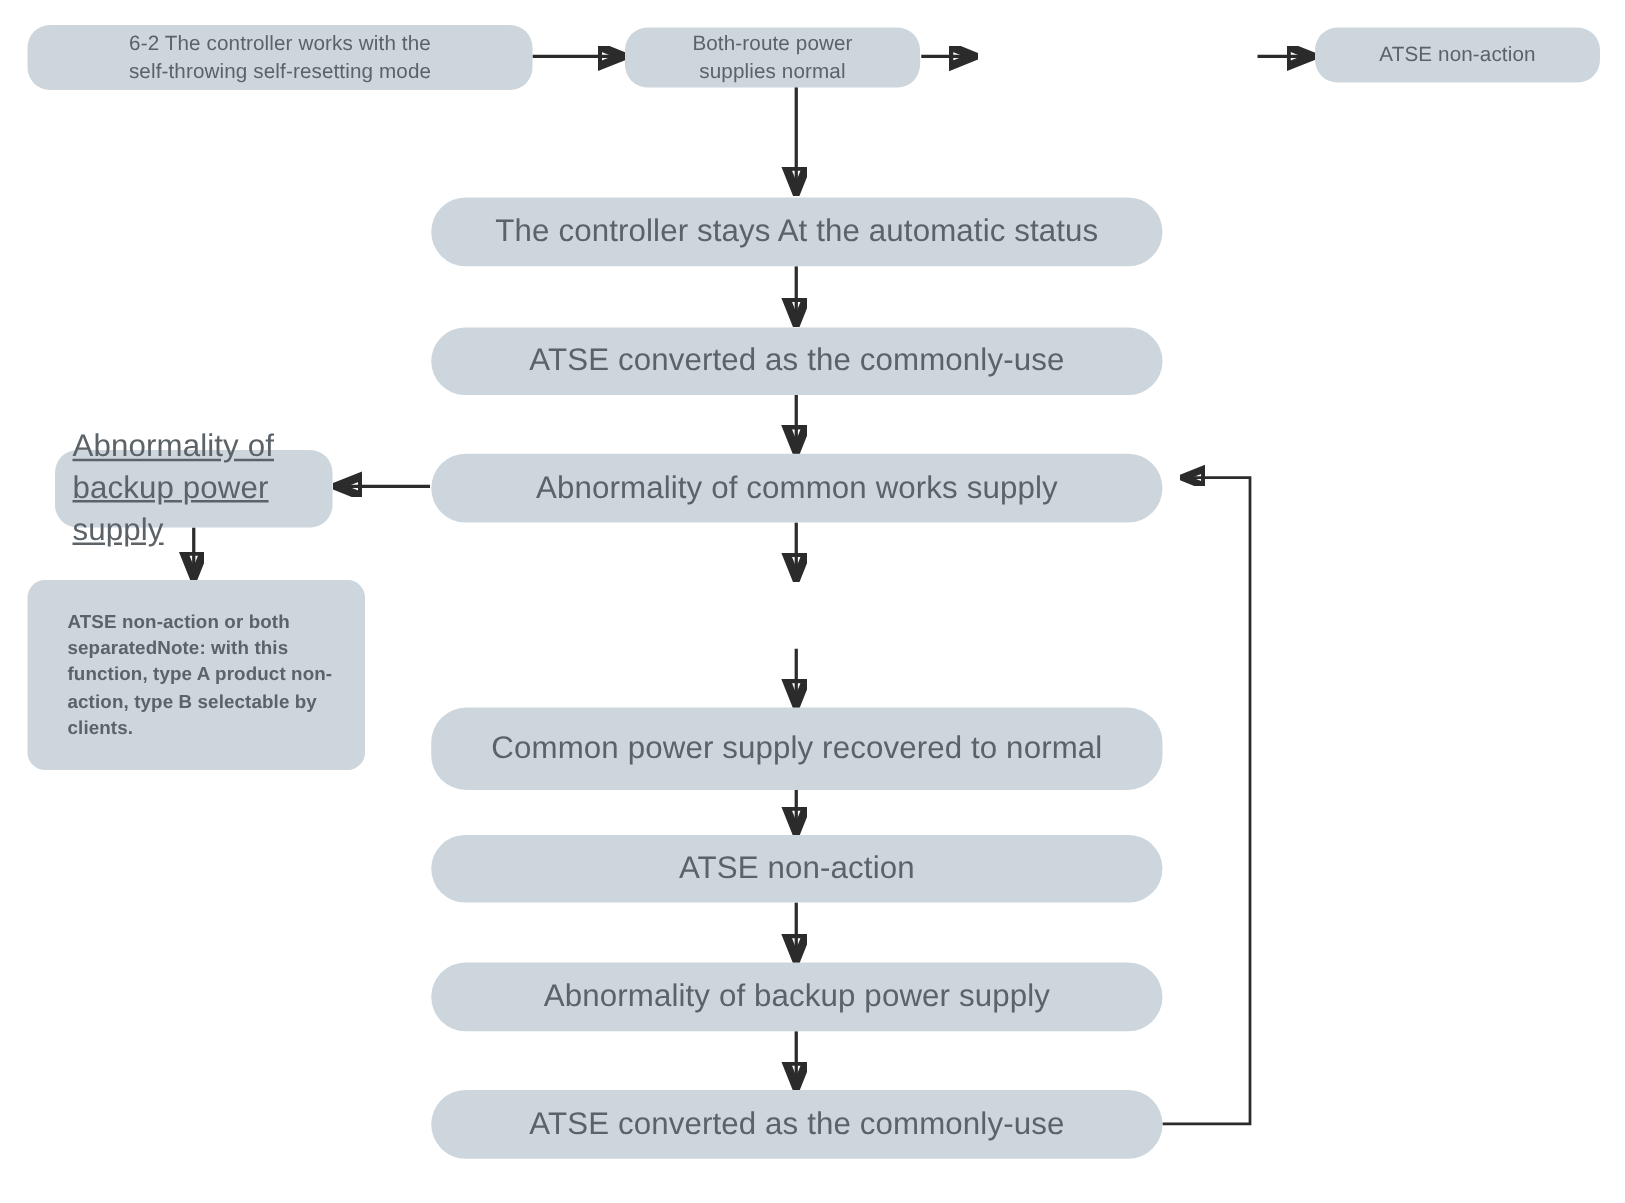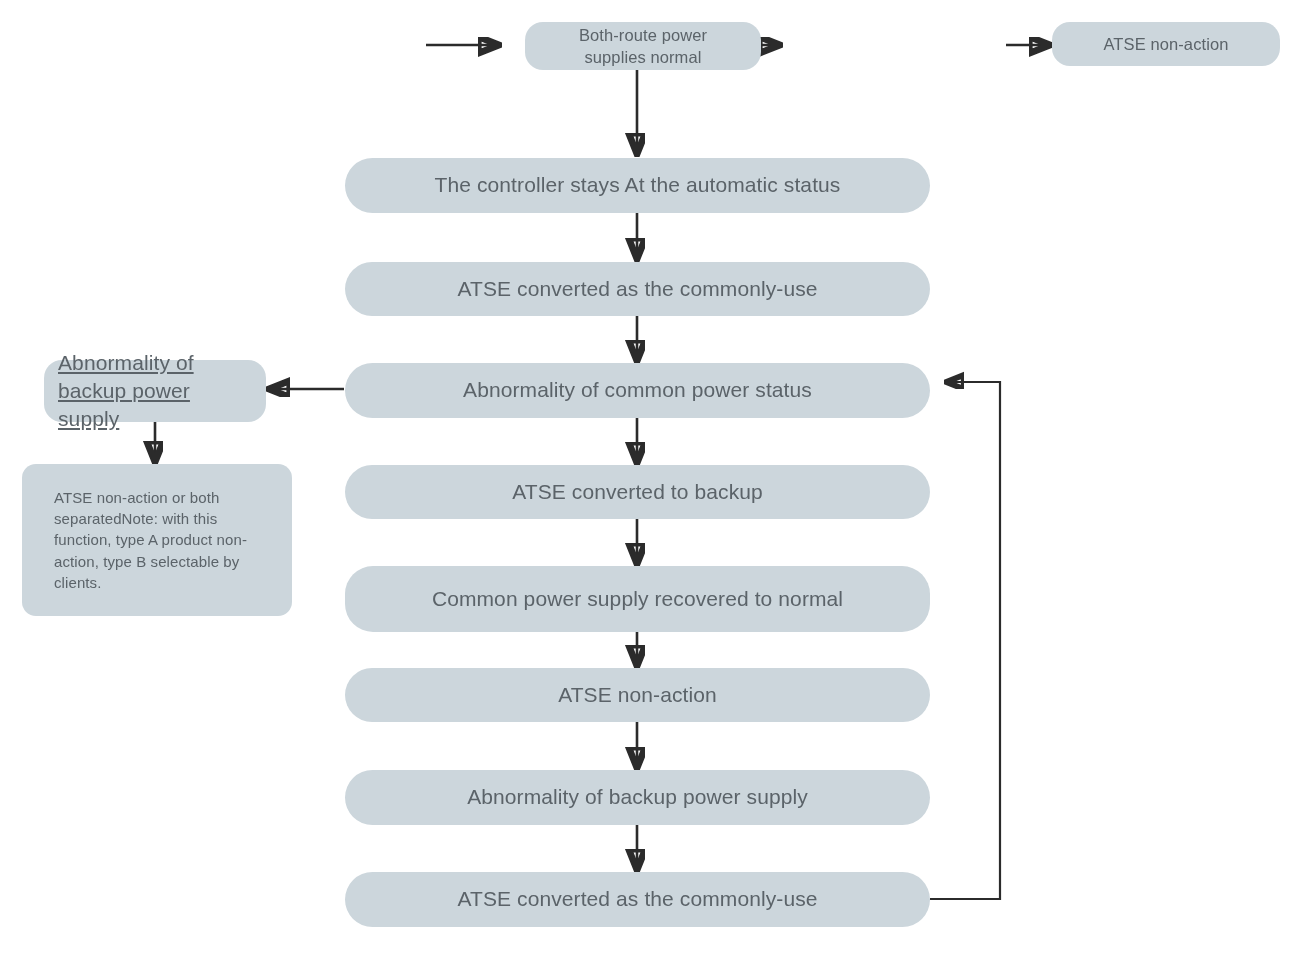--- a/index.html
+++ b/index.html
@@ -36,23 +36,23 @@
   
   .node.pill  { border-radius: 28px; }
   .node.soft  { border-radius: 18px; }
   .node.note  {
     border-radius: 14px;
     justify-content: flex-start;
     text-align: left;
     align-items: center;
     line-height: 1.42;
   }
-  .fs-main  { font-size: 21px; }
+  .fs-main  { font-size: 25px; }
   .fs-top   { font-size: 16.5px; }
-  .fs-note  { font-size: 15px; }
+  .fs-note  { font-size: 15px; font-weight: bold; }
 
   svg#edges {
     position: absolute;
     left: 0;
     top: 0;
     width: 1300px;
     height: 962px;
     z-index: 1;
     overflow: visible;
   }
@@ -99,35 +99,36 @@
 
     <line x1="637" y1="620" x2="637" y2="665" marker-end="url(#arrow)"></line>
 
     <line x1="637" y1="722" x2="637" y2="767" marker-end="url(#arrow)"></line>
 
     <line x1="637" y1="825" x2="637" y2="869" marker-end="url(#arrow)"></line>
 
     <path class="thin" d="M930,899 L1000,899 L1000,382 L947,382" marker-end="url(#arrow)"></path>
   </svg>
 
+  <div class="node soft fs-top" style="left:22px; top:20px; width:404px; height:52px;">6-2 The controller works with the
+self-throwing self-resetting mode</div>
 
 
-  <div class="node soft fs-top" style="left:500px; top:22px; width:236px; height:48px;margin-left:25px;">Both-route power
+  <div class="node soft fs-top" style="left:500px; top:22px; width:236px; height:48px;">Both-route power
 supplies normal</div>
 
 
   <div class="node soft fs-top" style="left:1052px; top:22px; width:228px; height:44px;">ATSE non-action</div>
 
   <div class="node pill fs-main" style="left:345px; top:158px; width:585px; height:55px;">The controller stays At the automatic status</div>
 
   <div class="node pill fs-main" style="left:345px; top:262px; width:585px; height:54px;">ATSE converted as the commonly-use</div>
 
-  <div class="node pill fs-main" style="left:345px; top:363px; width:585px; height:55px;">Abnormality of common power status</div>
+  <div class="node pill fs-main" style="left:345px; top:363px; width:585px; height:55px;">Abnormality of common works supply</div>
 
-  <div class="node pill fs-main" style="left:345px; top:465px; width:585px; height:54px;">ATSE converted to backup</div>
 
   <div class="node pill fs-main" style="left:345px; top:566px; width:585px; height:66px;">Common power supply recovered to normal</div>
 
   <div class="node pill fs-main" style="left:345px; top:668px; width:585px; height:54px;">ATSE non-action</div>
 
   <div class="node pill fs-main" style="left:345px; top:770px; width:585px; height:55px;">Abnormality of backup power supply</div>
 
   <div class="node pill fs-main" style="left:345px; top:872px; width:585px; height:55px;">ATSE converted as the commonly-use</div>
 
   <div class="node soft fs-main" style="left:44px; top:360px; width:222px; height:62px; text-align:left; justify-content:flex-start; padding-left:14px;text-decoration:underline;">Abnormality of

